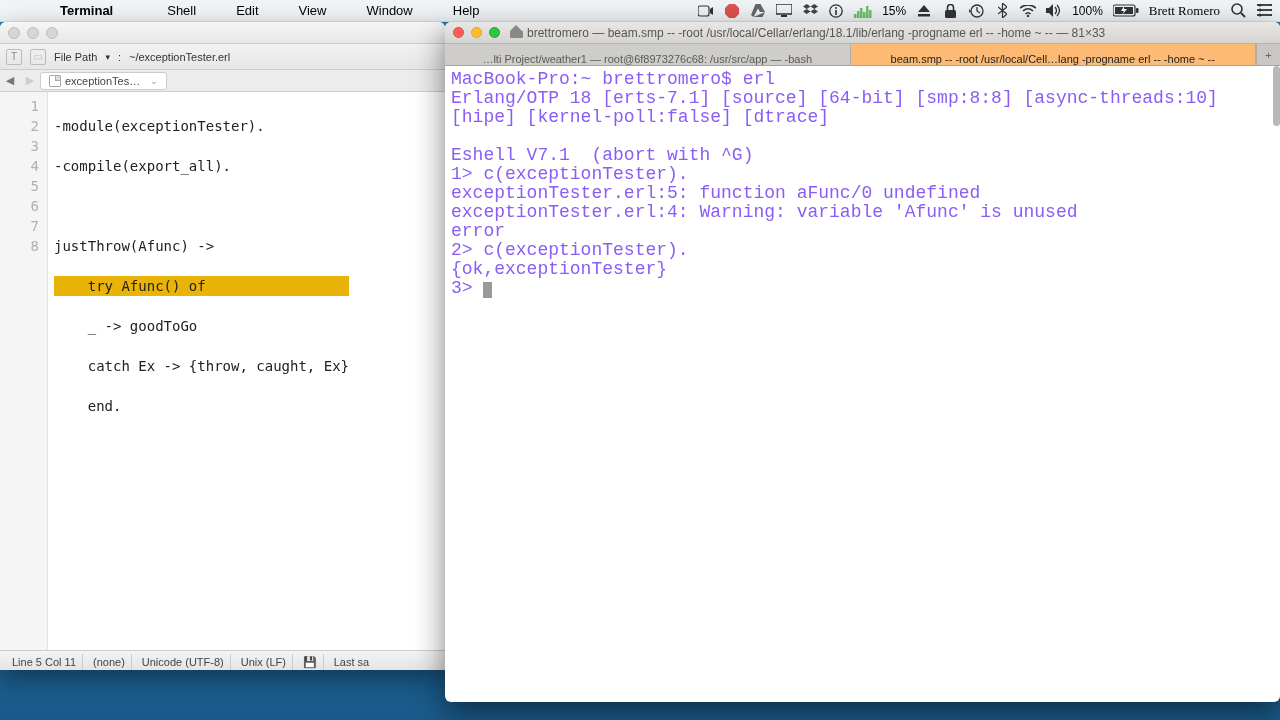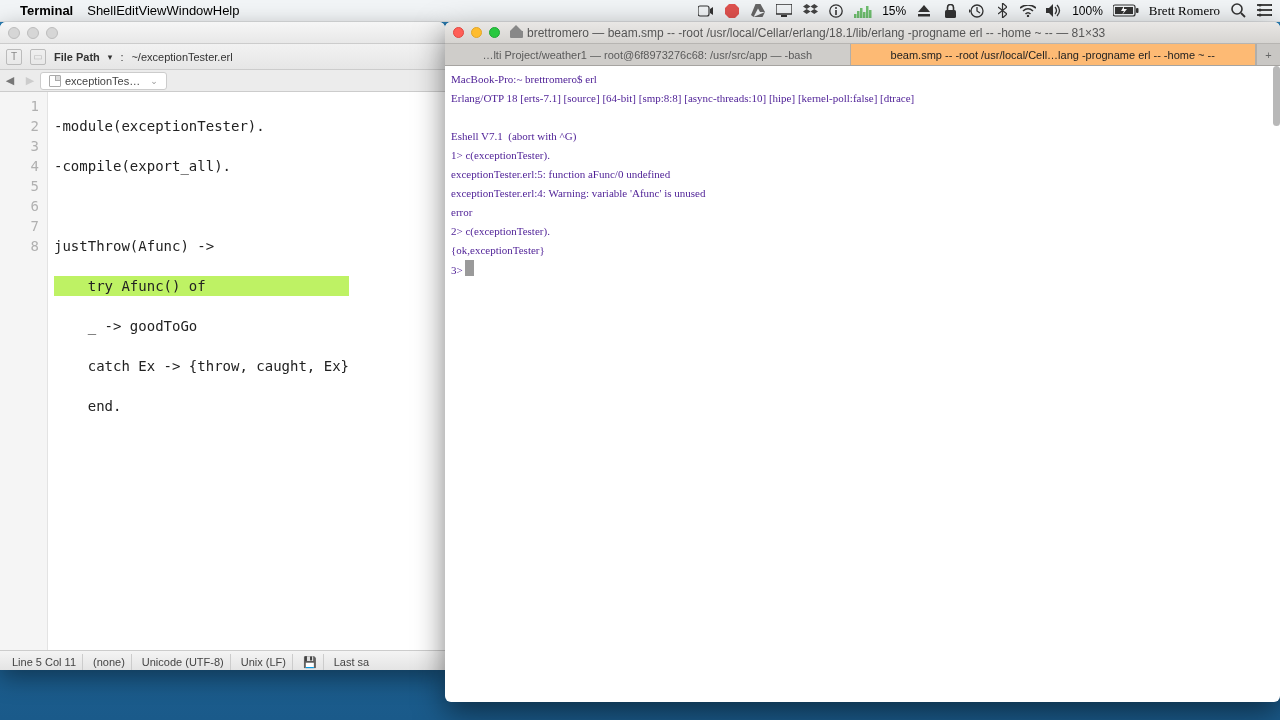--- a/index.html
+++ b/index.html
@@ -7,21 +7,21 @@
   width: 1280px; height: 720px;
   font-family: -apple-system, BlinkMacSystemFont, "Helvetica Neue", sans-serif;
   background: linear-gradient(to bottom, #2b7fb5 0%, #1a5a8a 100%);
   overflow: hidden; position: relative;
 }
 
 
 .menubar {
   height: 22px; background: rgba(248,248,248,0.97);
   display: flex; align-items: center; font-size: 13px;
-  padding: 0 8px; border-bottom: 1px solid rgba(0,0,0,0.08);
+  padding: 0 8px; border-bottom: 1px solid rgba(0,0,0,0.08); gap: 40px;
 }
 .menubar .apple { font-size: 15px; margin-right: 12px; }
 .menubar .appname { font-weight: 600; margin-right: 14px; }
 .menubar .item { }
 .menubar .right { margin-left: auto; display: flex; align-items: center; gap: 10px; }
 .menubar .right .status-icon { width: 16px; height: 16px; display: inline-flex; align-items: center; justify-content: center; }
 .menubar .battpct { font-size: 12px; }
 .menubar .username { font-size: 13px; font-family: Liberation Serif, serif; }
 
 
@@ -36,34 +36,34 @@
   display: flex; align-items: center; padding-left: 8px; gap: 7px;
   border-bottom: 1px solid #ccc;
 }
 .traffic { width: 12px; height: 12px; border-radius: 50%; background: #d6d6d6; border: 0.5px solid #bcbcbc; }
 .editor-toolbar {
   height: 26px; background: linear-gradient(#f2f2f2,#e6e6e6);
   display: flex; align-items: center; padding: 0 6px; gap: 8px;
   border-bottom: 1px solid #ccc; font-size: 11px; color: #333;
 }
 .editor-toolbar .txticon { width:16px; height:16px; border:1px solid #bbb; border-radius:2px; display:flex; align-items:center; justify-content:center; font-size:10px; color:#888; }
-.editor-toolbar .label { font-weight:700; }
+.editor-toolbar .label { font-weight:400; }
 .editor-toolbar .caret { font-size:9px; }
 .editor-tabbar {
   height: 22px; background: #ececec; display:flex; align-items:center;
   border-bottom: 1px solid #ccc; font-size: 11px; color:#444;
 }
 .editor-tabbar .nav { width:20px; text-align:center; color:#777; }
 .editor-tabbar .tab { display:flex; align-items:center; gap:4px; padding: 2px 8px; background:#fff; border:1px solid #ccc; border-radius:3px; height:18px; }
 .editor-tabbar .docicon { width:12px; height:12px; display:inline-block; border:1px solid #aaa; border-radius:1px; position:relative; }
 .editor-tabbar .docicon::after{content:"";position:absolute;right:0;top:0;width:4px;height:4px;background:#ddd;border-left:1px solid #aaa;border-bottom:1px solid #aaa;}
 .editor-body { flex:1; display:flex; background:#fff; font-family: Menlo, Monaco, monospace; font-size:14px; }
 .gutter { width: 48px; background:#f5f5f5; border-right:1px solid #e3e3e3; color:#b0b0b0; text-align:right; padding: 4px 8px 0 0; line-height:20px; }
 .code { padding: 4px 6px 0 6px; line-height:20px; color:#222; white-space:pre; }
-.code .hl { background:#bef264; }
+.code .hl { background:#eab308; }
 .editor-status {
   height: 20px; background: linear-gradient(#f4f4f4,#e4e4e4);
   border-top:1px solid #ccc; font-size:11px; color:#444;
   display:flex; align-items:flex-end; padding:0 6px; gap:4px;
 }
 .editor-status .cell { padding: 0 6px; border-right:1px solid #ccc; height:16px; display:flex; align-items:center; }
 .editor-status .cell.last{border-right:none;}
 
 
 .term-window {
@@ -82,26 +82,26 @@
 .term-traffic .r{background:#ff5f57;border:0.5px solid #e04740;}
 .term-traffic .y{background:#febc2e;border:0.5px solid #e0a528;}
 .term-traffic .g{background:#28c840;border:0.5px solid #20a634;}
 .term-titlebar .home{width:13px;height:11px;display:inline-block;margin-right:4px;position:relative;}
 .term-titlebar .home::before{content:"";position:absolute;left:0;bottom:0;width:13px;height:7px;background:#888;border-radius:0 0 1px 1px;}
 .term-titlebar .home::after{content:"";position:absolute;left:0;top:-2px;width:0;height:0;border-left:6.5px solid transparent;border-right:6.5px solid transparent;border-bottom:6px solid #888;}
 .term-tabs {
   height:22px; background:#c9c7c4; display:flex; align-items:stretch; font-size:11px; color:#5a5a5a;
   border-bottom:1px solid #a6a4a1;
 }
-.term-tabs .tab{flex:1; display:flex; align-items:center; justify-content:center; padding:0 4px; border-right:1px solid #b0aeab; background:#cfcdca; overflow:hidden; white-space:nowrap;}
+.term-tabs .tab{flex:1; display:flex; align-items:flex-end; justify-content:center; padding:0 4px; border-right:1px solid #b0aeab; background:#cfcdca; overflow:hidden; white-space:nowrap;}
 .term-tabs .tab.active{background:#fdba74;color:#222;}
 .term-tabs .add{width:24px;display:flex;align-items:center;justify-content:center;color:#666;border-left:1px solid #b0aeab;}
 .term-body{
-  flex:1; padding:4px 6px; font-family: Liberation Serif, serif; font-size:11px;
-  color:#4c1d95; line-height:19px; white-space:pre-wrap; overflow:hidden; position:relative;
+  flex:1; padding:4px 6px; font-family: Liberation Mono, monospace; font-size:18px;
+  color:#8b5cf6; line-height:19px; white-space:pre-wrap; overflow:hidden; position:relative;
 }
 .cursor{display:inline-block;width:9px;height:16px;background:#9a9a9a;vertical-align:text-bottom;}
 .term-scroll{position:absolute;right:0;top:44px;width:7px;height:60px;background:#b8b8b8;border-radius:4px;}
 
 
 .ico{display:inline-flex;align-items:center;justify-content:center;}
 </style>
 </head>
 <body>
 

